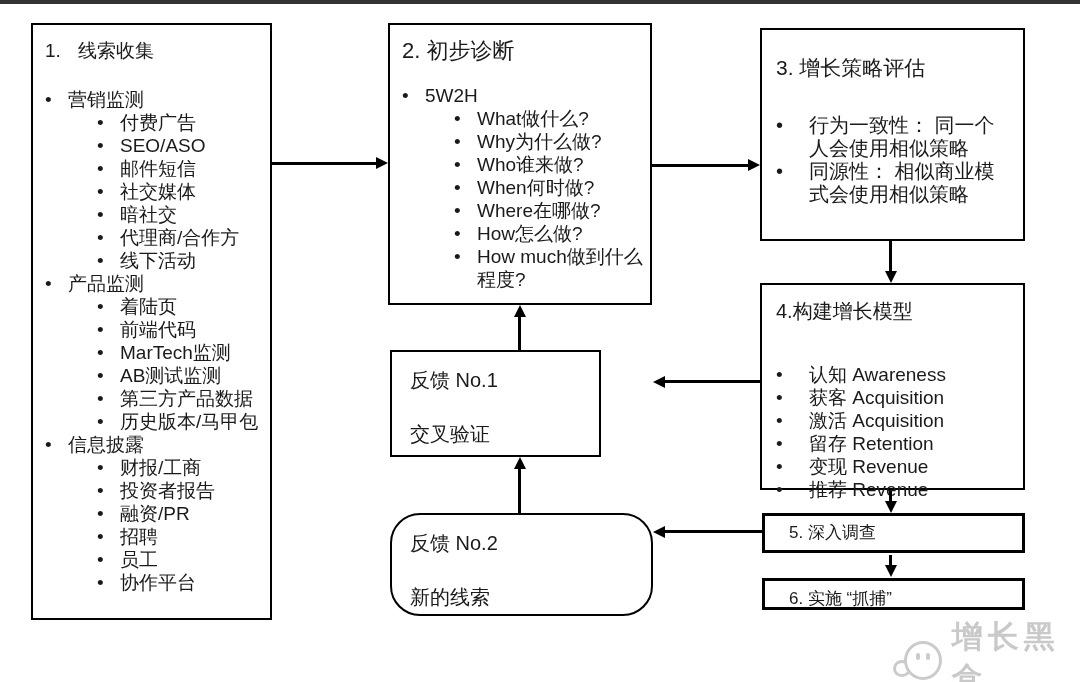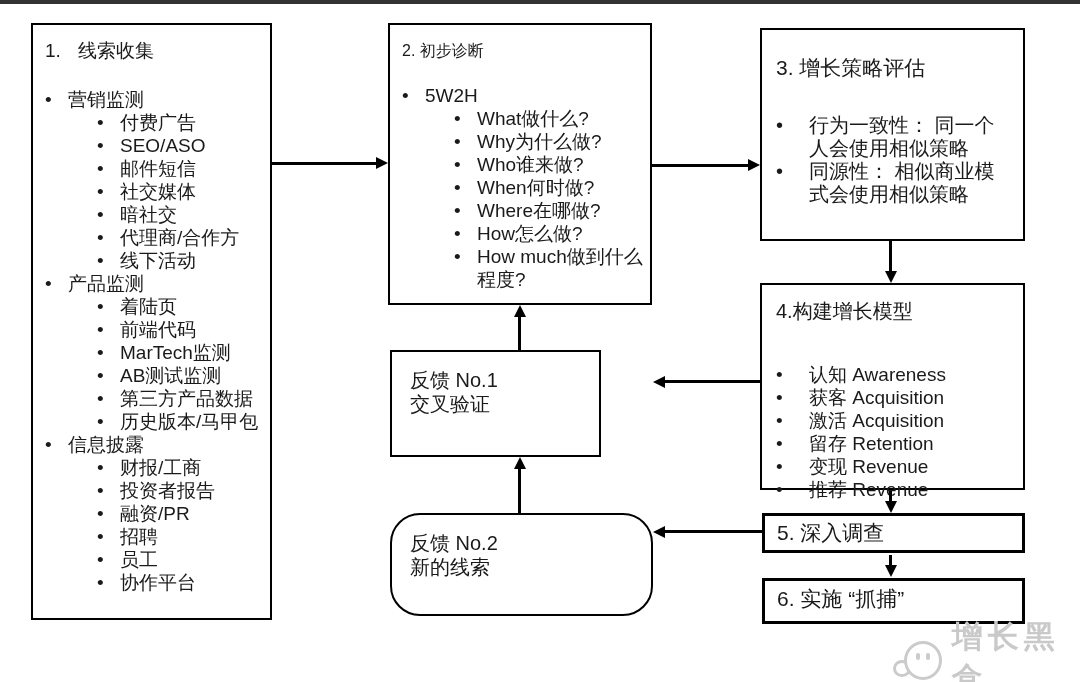--- a/index.html
+++ b/index.html
@@ -19,42 +19,42 @@
   
   .li { display:flex; font-size:19px; line-height:23px; }
   .bullet { flex:0 0 23px; }
   .bullet::before { content:"•"; }
   .lv2 { padding-left:52px; }
   .li-text { flex:1; }
   .wide .bullet { flex:0 0 33px; }
 
   
   #box2 { left:388px; top:23px; width:264px; height:282px; padding:14px 6px 0 12px; }
-  #box2 .box-title { font-size:16px; line-height:23px; margin-bottom:22px; }
+  #box2 .box-title { font-size:22px; line-height:23px; margin-bottom:22px; }
 
   
   #box3 { left:760px; top:28px; width:265px; height:213px; padding:26px 16px 0 14px; }
   #box3 .box-title { font-size:21px; line-height:24px; margin-bottom:34px; }
   #box3 .li { font-size:20px; line-height:23px; }
 
   
   #box4 { left:760px; top:283px; width:265px; height:207px; padding:14px 10px 0 14px; }
   #box4 .box-title { font-size:20px; line-height:24px; margin-bottom:40px; }
 
   
   #box5 { left:762px; top:513px; width:263px; height:40px; border-width:3px; }
-  #box6 { left:762px; top:578px; width:263px; height:46px; border-width:3px; }
-  .bar-label { display:block; padding-left:12px; font-size:21px; line-height:34px;border-radius:14px; }
+  #box6 { left:762px; top:578px; width:263px; height:32px; border-width:3px; }
+  .bar-label { display:block; padding-left:24px; font-size:17px; line-height:34px;border-radius:14px; }
   #box6 .bar-label { line-height:36px; }
 
   
   #fb1 { left:390px; top:350px; width:211px; height:107px; padding:16px 0 0 18px; }
   #fb2 { left:390px; top:513px; width:263px; height:103px; padding:16px 0 0 18px;border-radius:30px; }
   .fb-line1, .fb-line2 { font-size:20px; line-height:24px; }
-  .fb-line2 { }
+  .fb-line2 { margin-top:30px; }
 
   
   .arrow { position:absolute; }
   .seg { position:absolute; background:#000; }
   .head { position:absolute; width:0; height:0; }
   .head.r { border-top:6px solid transparent; border-bottom:6px solid transparent; border-left:12px solid #000; }
   .head.l { border-top:6px solid transparent; border-bottom:6px solid transparent; border-right:12px solid #000; }
   .head.d { border-left:6px solid transparent; border-right:6px solid transparent; border-top:12px solid #000; }
   .head.u { border-left:6px solid transparent; border-right:6px solid transparent; border-bottom:12px solid #000; }
 

